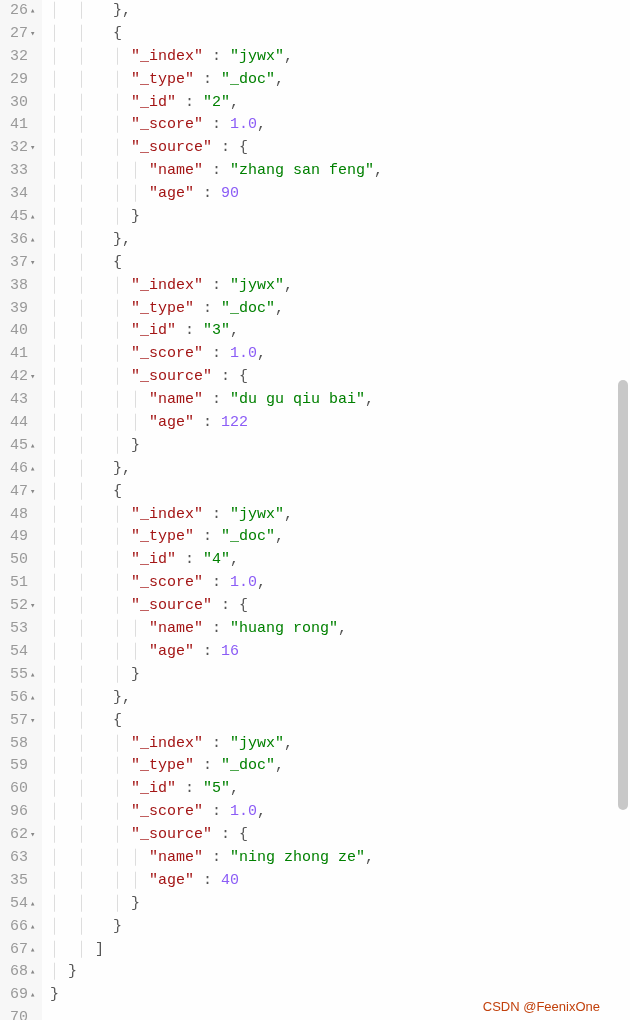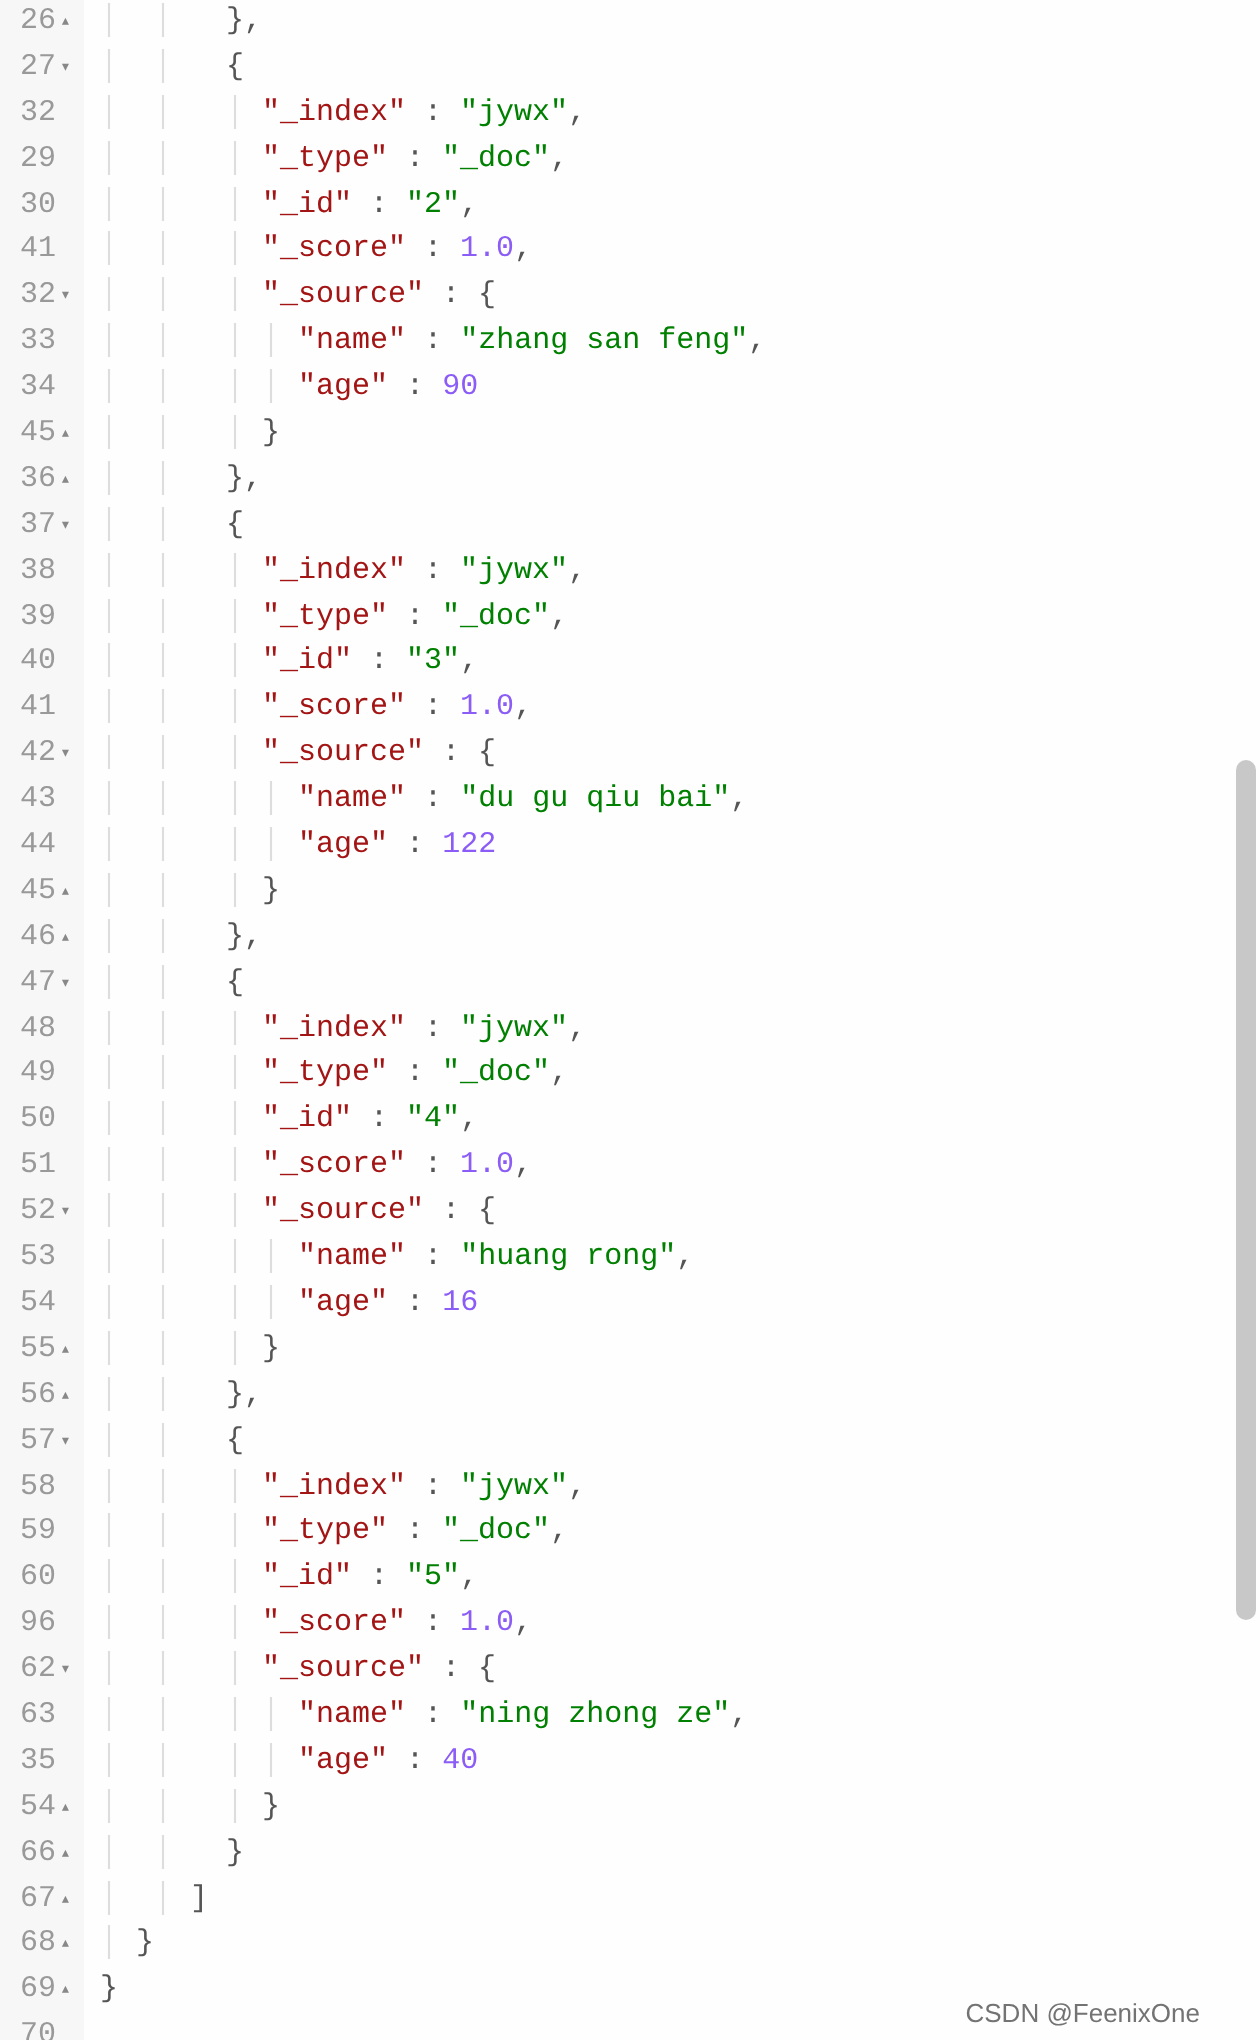--- a/index.html
+++ b/index.html
@@ -63,21 +63,21 @@
       top: 380px;
       width: 10px;
       height: 430px;
       background: #c8c8c8;
       border-radius: 5px;
     }
     .watermark {
       position: absolute;
       bottom: 6px;
       right: 30px;
-      color: #737373;
+      color: #c2410c;
       font-size: 13px;
       font-family: Arial, sans-serif;
     }
   </style>
 </head>
 <body>
 
 <div class="gutter" id="gutter">
     <div class="gutter-line">
       <span>26</span>

